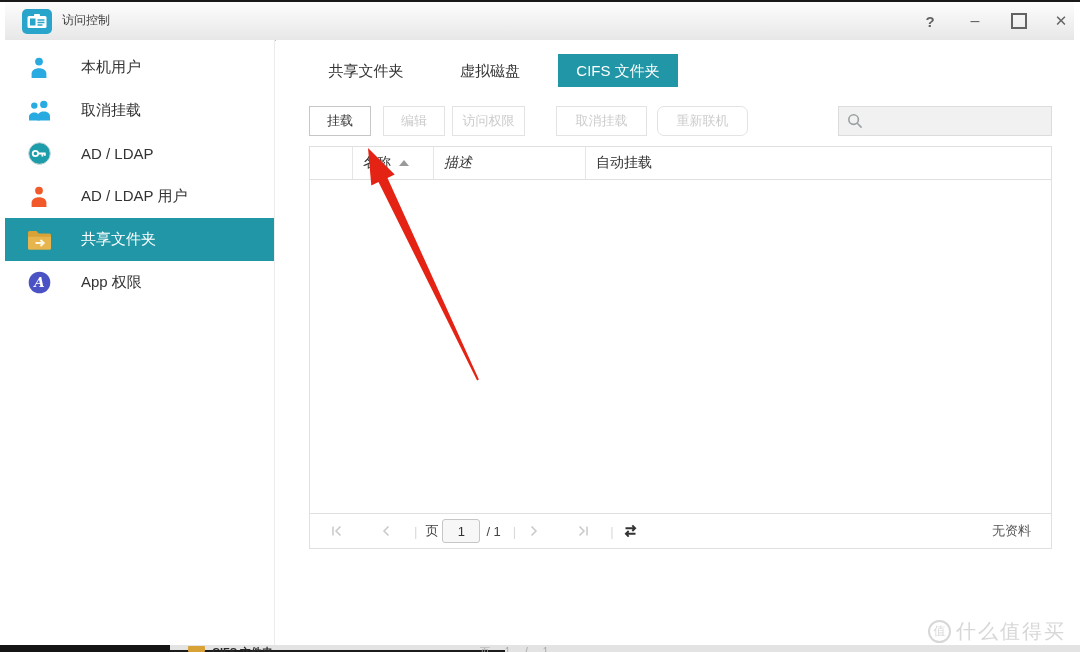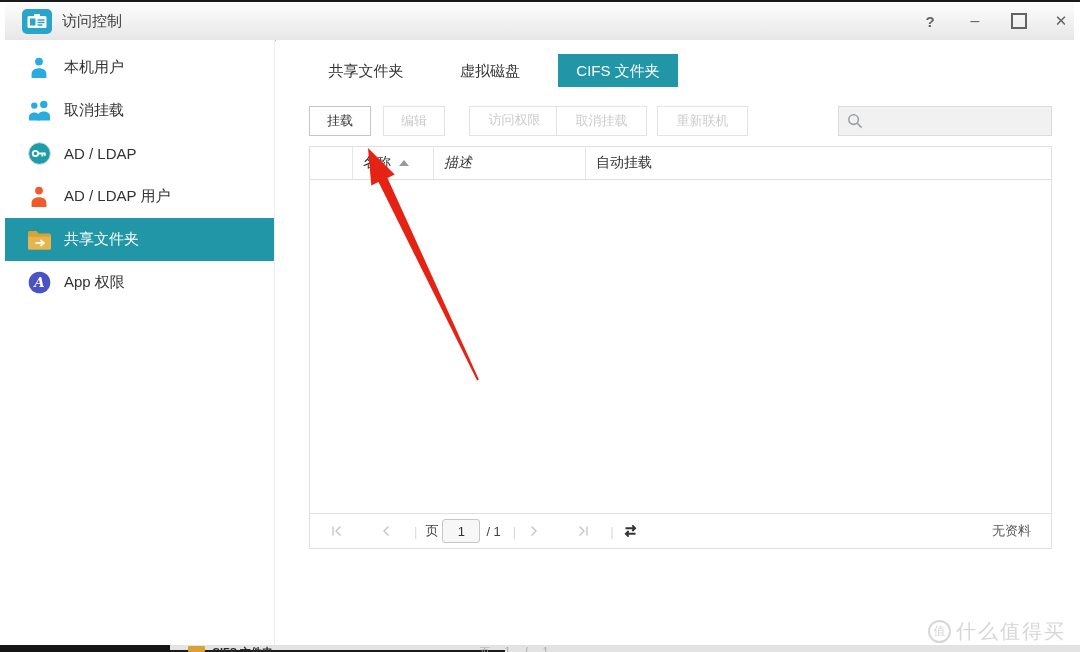--- a/index.html
+++ b/index.html
@@ -7,48 +7,48 @@
     position:relative;width:1080px;height:652px;background:#fff;overflow:hidden;
     font-family:"Liberation Sans","DejaVu Sans",sans-serif;color:#333;
     -webkit-font-smoothing:antialiased;
   }
   
   .frame-top{position:absolute;left:0;top:0;width:1080px;height:2px;background:#1a1a1a;}
   
   .titlebar{position:absolute;left:5px;top:2px;width:1069px;height:38px;
     background:linear-gradient(#fdfdfd,#e7e7e7);border-bottom:1px solid #b9b9b9;}
   .app-icon{position:absolute;left:17px;top:7px;}
-  .win-title{position:absolute;left:57px;top:10px;font-size:15px;color:#3c3c3c;}
+  .win-title{position:absolute;left:57px;top:10px;font-size:12px;color:#3c3c3c;}
   .win-btn{position:absolute;top:6px;width:34px;height:26px;display:flex;align-items:center;
     justify-content:center;color:#636363;font-size:16px;cursor:pointer;user-select:none;}
   .btn-help{left:908px;font-size:15px;font-weight:bold;}
   .btn-min{left:953px;}
   .btn-max{left:997px;}
   .btn-close{left:1039px;font-size:15px;}
   .max-box{width:12px;height:12px;border:2px solid #636363;}
   
   .sidebar{position:absolute;left:5px;top:40px;width:270px;height:605px;background:#fff;
     border-right:1px solid #ececec;padding-top:6px;box-sizing:border-box;}
   .side-item{display:flex;align-items:center;height:43px;padding-left:18px;cursor:pointer;}
   .side-item .ic{width:32px;display:flex;justify-content:center;align-items:center;}
-  .side-item .lbl{margin-left:9px;font-size:15px;color:#333;}
+  .side-item .lbl{margin-left:26px;font-size:15px;color:#333;}
   .side-item.selected{background:#2196a6;}
   .side-item.selected .lbl{color:#fff;}
   .blue{fill:#29abe2;} .orange{fill:#f1592a;}
   
   .main{position:absolute;left:276px;top:40px;width:798px;height:605px;background:#fff;}
   .tab{position:absolute;top:14px;height:33px;width:120px;line-height:33px;text-align:center;
     font-size:15px;color:#333;cursor:pointer;}
   .tab.active{background:#2196a6;color:#fff;}
   .tab1{left:30px;} .tab2{left:154px;} .tab3{left:282px;}
   .tbtn{position:absolute;top:66px;height:30px;box-sizing:border-box;background:#fff;
     border:1px solid #c6c6c6;font-size:13px;color:#333;text-align:center;line-height:28px;cursor:pointer;}
   .tbtn.disabled{border-color:#e3e3e3;color:#ccc;cursor:default;}
-  .b1{left:33px;width:62px;} .b2{left:107px;width:62px;} .b3{left:193px;width:91px;font-family:Liberation Mono, monospace;}
-  .b4{left:280px;width:91px;} .b5{left:381px;width:91px;}
+  .b1{left:33px;width:62px;} .b2{left:107px;width:62px;} .b3{left:176px;width:73px;}
+  .b4{left:280px;width:91px;} .b5{left:381px;width:91px;border-radius:7px;}
   .searchbox{position:absolute;top:66px;left:562px;width:214px;height:30px;box-sizing:border-box;
     background:#f1f1f1;border:1px solid #dcdcdc;display:flex;align-items:center;}
   .searchbox svg{margin-left:8px;}
   .searchbox input{flex:1;border:none;background:transparent;outline:none;height:26px;
     font-size:13px;color:#333;padding:0 6px;}
   
   .table{position:absolute;left:33px;top:106px;width:743px;box-sizing:border-box;
     border:1px solid #e0e0e0;background:#fff;}
   .thead{display:flex;height:32px;border-bottom:1px solid #e0e0e0;}
   .th{box-sizing:border-box;display:flex;align-items:center;padding-left:10px;font-size:14px;

